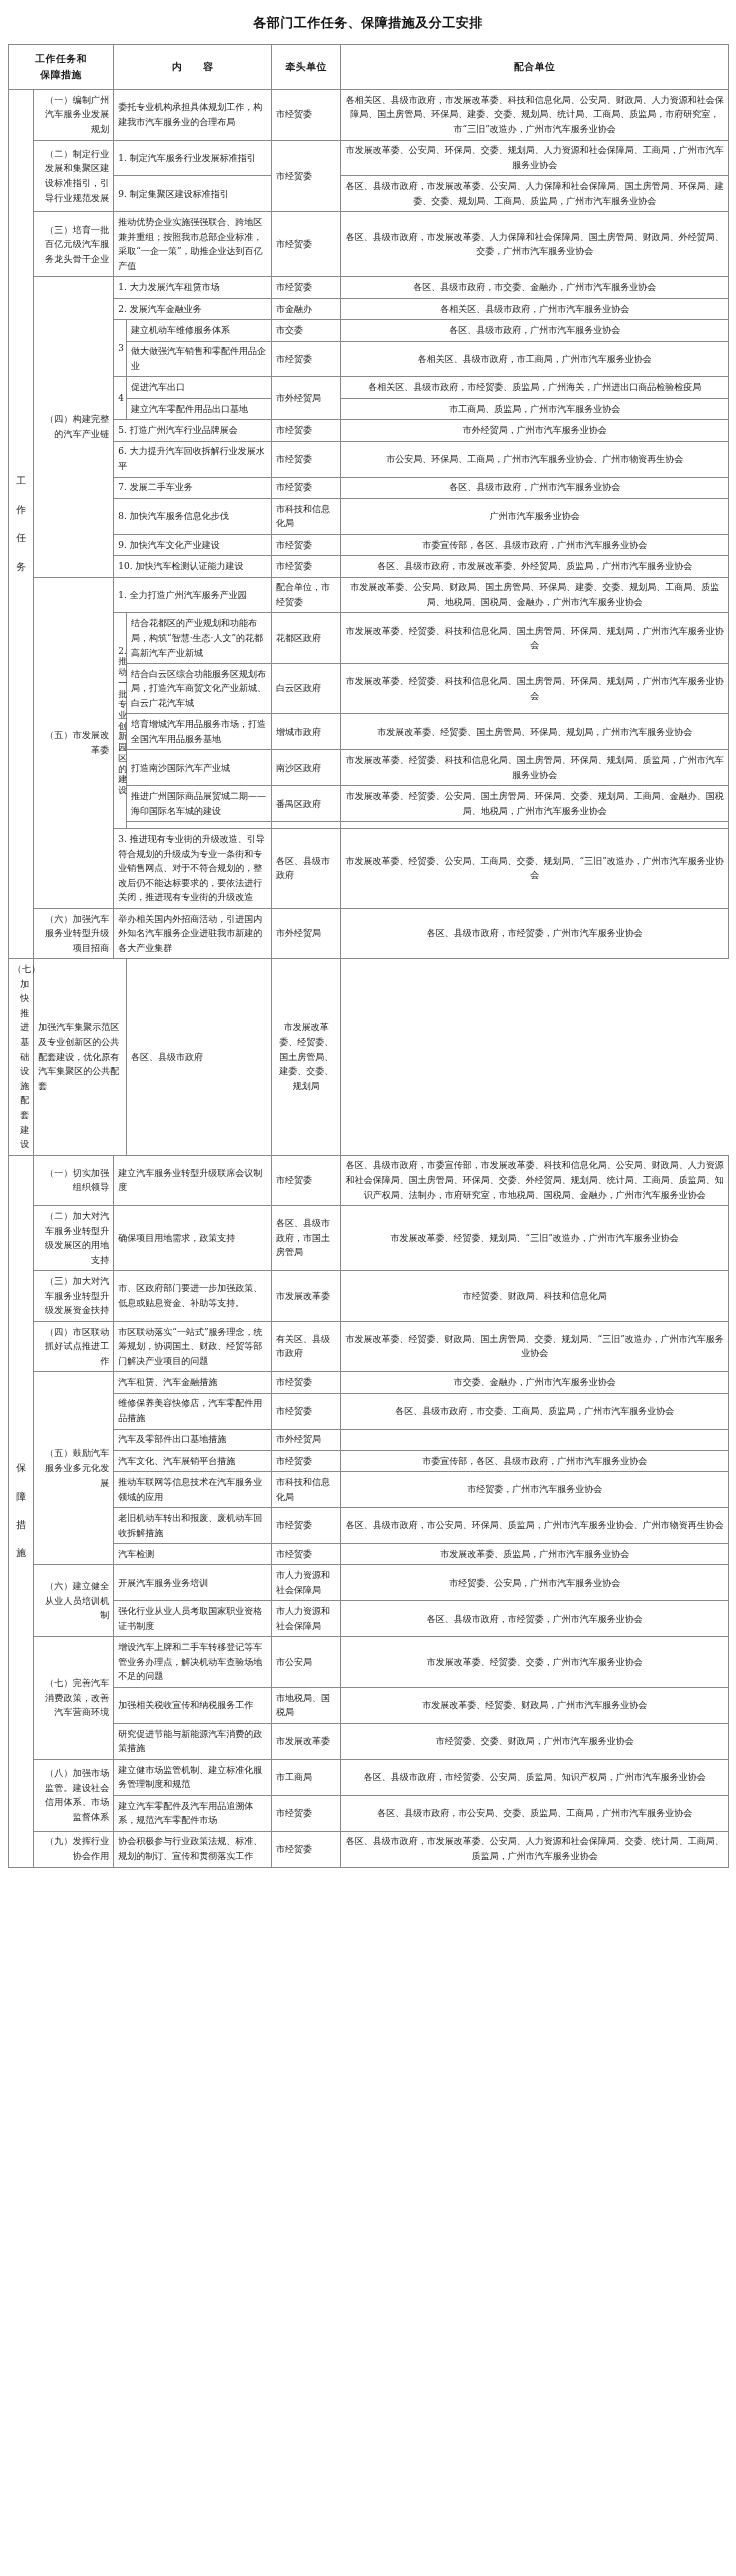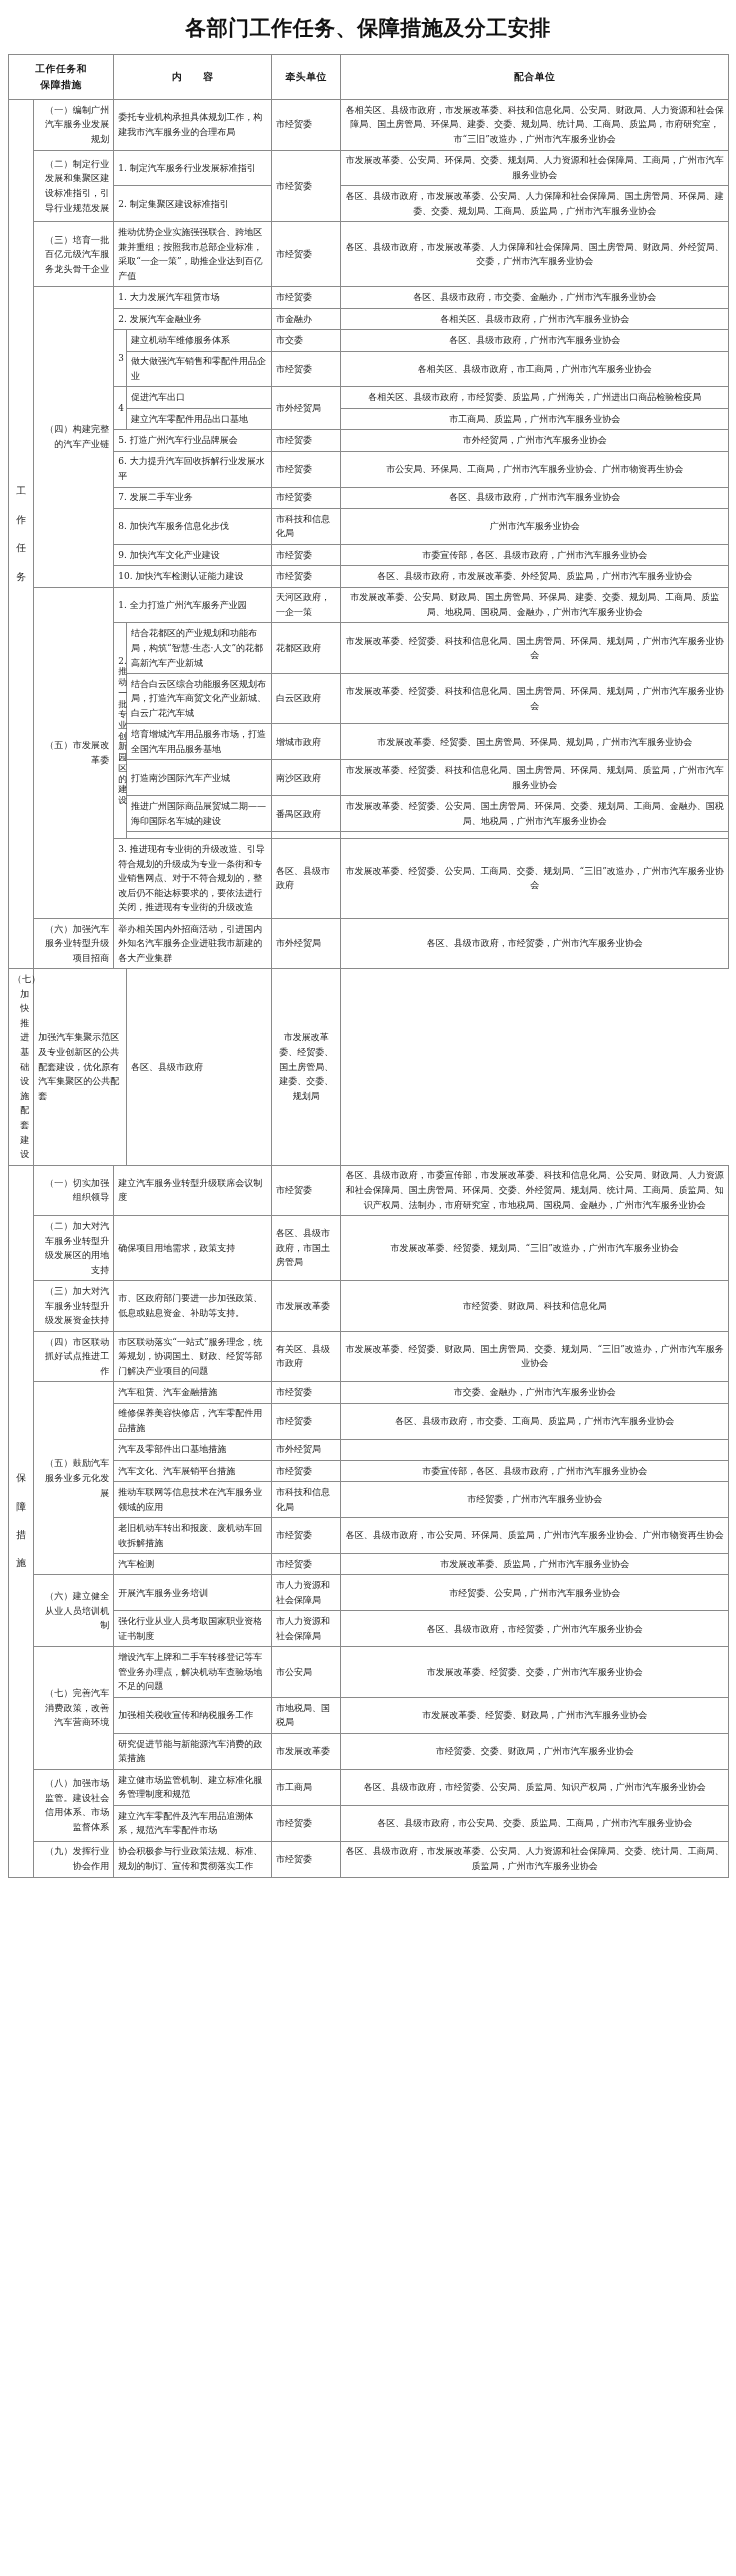--- a/index.html
+++ b/index.html
@@ -14,21 +14,21 @@
     -webkit-font-smoothing: antialiased;
   }
   .page {
     width: 736px;
     min-height: 2576px;
     padding: 0 7.9px 5.9px 7.9px;
     position: relative;
   }
   .doc-title {
     text-align: center;
-    font-size: 21px;
+    font-size: 13px;
     font-weight: bold;
     letter-spacing: 0.5px;
     padding: 13.7px 0 12.8px 0;
     color: #111;
     font-family: "DejaVu Serif", "Liberation Serif", serif;
   }
   table.grid {
     width: 720px;
     margin: 0 auto;
     border-collapse: collapse;
@@ -134,21 +134,21 @@
         <td class="coop">各相关区、县级市政府，市发展改革委、科技和信息化局、公安局、财政局、人力资源和社会保障局、国土房管局、环保局、建委、交委、规划局、统计局、工商局、质监局，市府研究室，市“三旧”改造办，广州市汽车服务业协会</td>
       </tr>
 
       <tr>
         <td class="task" rowspan="2">（二）制定行业发展和集聚区建设标准指引，引导行业规范发展</td>
         <td class="content" colspan="2">1. 制定汽车服务行业发展标准指引</td>
         <td class="lead center" rowspan="2">市经贸委</td>
         <td class="coop">市发展改革委、公安局、环保局、交委、规划局、人力资源和社会保障局、工商局，广州市汽车服务业协会</td>
       </tr>
       <tr>
-        <td class="content" colspan="2">2. 制定集聚区建设标准指引</td>
+        <td class="content" colspan="2">9. 制定集聚区建设标准指引</td>
         <td class="coop">各区、县级市政府，市发展改革委、公安局、人力保障和社会保障局、国土房管局、环保局、建委、交委、规划局、工商局、质监局，广州市汽车服务业协会</td>
       </tr>
 
       <tr>
         <td class="task">（三）培育一批百亿元级汽车服务龙头骨干企业</td>
         <td class="content" colspan="2">推动优势企业实施强强联合、跨地区兼并重组；按照我市总部企业标准，采取“一企一策”，助推企业达到百亿产值</td>
         <td class="lead center">市经贸委</td>
         <td class="coop">各区、县级市政府，市发展改革委、人力保障和社会保障局、国土房管局、财政局、外经贸局、交委，广州市汽车服务业协会</td>
       </tr>
 
@@ -211,21 +211,21 @@
       </tr>
       <tr>
         <td class="content" colspan="2">10. 加快汽车检测认证能力建设</td>
         <td class="lead center">市经贸委</td>
         <td class="coop">各区、县级市政府，市发展改革委、外经贸局、质监局，广州市汽车服务业协会</td>
       </tr>
 
       <tr>
         <td class="task thick-top" rowspan="8">（五）市发展改革委</td>
         <td class="content thick-top" colspan="2">1. 全力打造广州汽车服务产业园</td>
-        <td class="lead center thick-top">天河区政府，一企一策</td>
+        <td class="lead center thick-top">配合单位，市经贸委</td>
         <td class="coop thick-top">市发展改革委、公安局、财政局、国土房管局、环保局、建委、交委、规划局、工商局、质监局、地税局、国税局、金融办，广州市汽车服务业协会</td>
       </tr>
       <tr>
         <td class="vnum" rowspan="6">
           <span>2.</span>
           <span>推</span>
           <span>动</span>
           <span>一</span>
           <span>批</span>
           <span>专</span>

